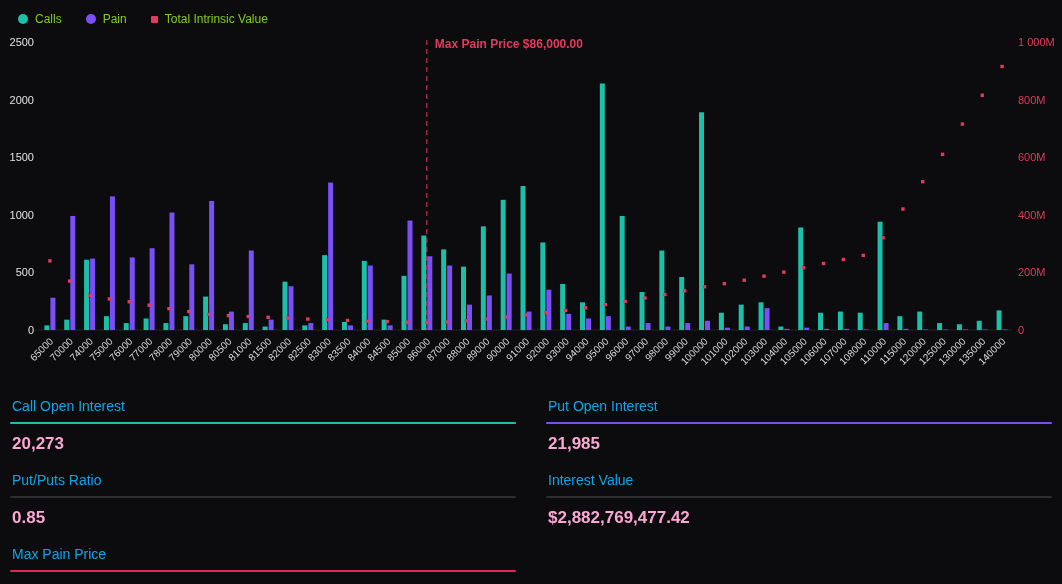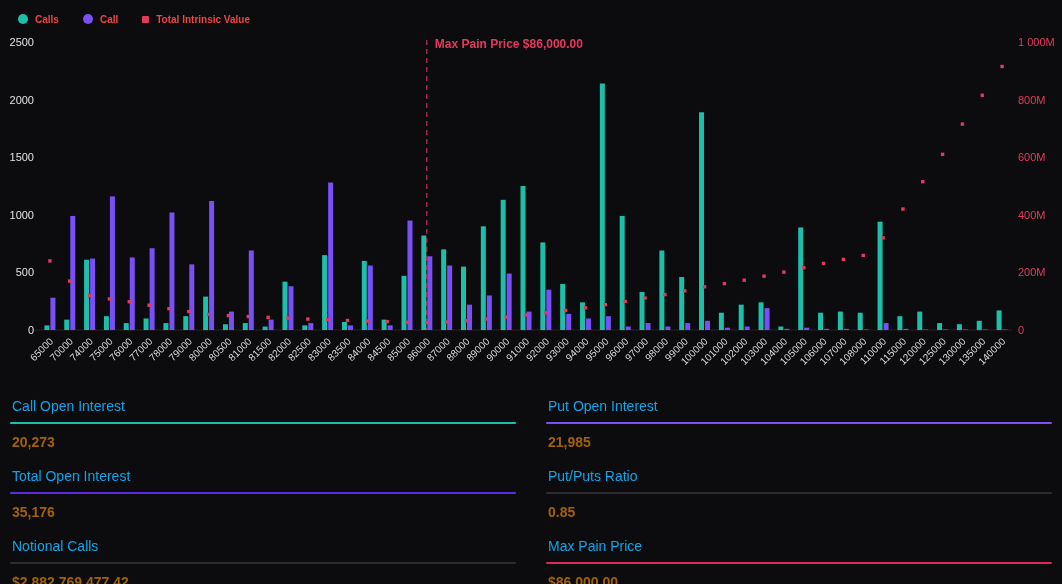--- a/index.html
+++ b/index.html
@@ -6,45 +6,45 @@
   html,body{width:1062px;height:584px;overflow:hidden}
   body{background:var(--bg,#0c0c0e);font-family:"Liberation Sans",sans-serif}
   .legend{display:flex;align-items:center;gap:24px;height:30px;padding:8px 0 0 18px}
   .legend-item{display:flex;align-items:center;gap:7px;cursor:pointer}
   .marker{display:inline-block}
   .marker.circle{width:10px;height:10px;border-radius:50%}
   .marker.square{width:7px;height:7px;border-radius:1px}
   .marker-calls{background:var(--calls)}
   .marker-puts{background:var(--puts)}
   .marker-intrinsic{background:var(--intrinsic)}
-  .legend-label{font-size:10px;font-weight:bold;color:#ef4444}
+  .legend-label{font-size:12px;font-weight:normal;color:#84cc16}
   svg text{font-family:"Liberation Sans",sans-serif}
   .axis-left{fill:#e2e2e2;font-size:11px}
   .axis-right{fill:var(--intrinsic);font-size:11px}
   .axis-x{fill:#dcdcdc;font-size:10px}
   .maxpain-label{fill:var(--intrinsic);font-size:12px;font-weight:bold}
   .stats{display:grid;grid-template-columns:1fr 1fr;column-gap:30px;padding:8px 10px 0 10px}
   .stat{margin-bottom:12px}
   .stat-label{color:#0ea5e9;font-size:14px;padding:6px 0 8px 2px}
   .stat-underline{height:2px;border-radius:1px;background:#2d2d31}
-  .stat-value{color:#a16207;font-size:14px;font-weight:bold;padding:10px 0 0 2px}
+  .stat-value{color:#f9a8d4;font-size:17px;font-weight:bold;padding:10px 0 0 2px}
 </style>
 </head>
 <body>
 
 <div class="app">
 
   <div class="legend">
     <div class="legend-item">
       <span class="marker circle marker-calls"></span>
       <span class="legend-label">Calls</span>
     </div>
     <div class="legend-item">
       <span class="marker circle marker-puts"></span>
-      <span class="legend-label">Call</span>
+      <span class="legend-label">Pain</span>
     </div>
     <div class="legend-item">
       <span class="marker square marker-intrinsic"></span>
       <span class="legend-label">Total Intrinsic Value</span>
     </div>
   </div>
 
   <svg id="chart" width="1062" height="350" viewBox="0 0 1062 350">
       <line x1="34" y1="300" x2="1012" y2="300" stroke="#232327" stroke-width="1"></line>
       <text x="34" y="304" text-anchor="end" class="axis-left">0</text>
@@ -264,31 +264,26 @@
       <div class="stat-label">Call Open Interest</div>
       <div class="stat-underline" style="background: rgb(29, 191, 168);"></div>
       <div class="stat-value">20,273</div>
     </div>
     <div class="stat">
       <div class="stat-label">Put Open Interest</div>
       <div class="stat-underline" style="background: rgb(122, 79, 245);"></div>
       <div class="stat-value">21,985</div>
     </div>
     <div class="stat">
-      <div class="stat-label">Total Open Interest</div>
-      <div class="stat-underline" style="background: rgb(91, 43, 224);"></div>
-      <div class="stat-value">35,176</div>
-    </div>
-    <div class="stat">
       <div class="stat-label">Put/Puts Ratio</div>
       <div class="stat-underline" style="background: rgb(45, 45, 49);"></div>
       <div class="stat-value">0.85</div>
     </div>
     <div class="stat">
-      <div class="stat-label">Notional Calls</div>
+      <div class="stat-label">Interest Value</div>
       <div class="stat-underline" style="background: rgb(45, 45, 49);"></div>
       <div class="stat-value">$2,882,769,477.42</div>
     </div>
     <div class="stat">
       <div class="stat-label">Max Pain Price</div>
       <div class="stat-underline" style="background: rgb(217, 43, 85);"></div>
       <div class="stat-value">$86,000.00</div>
     </div>
   </div>
 

